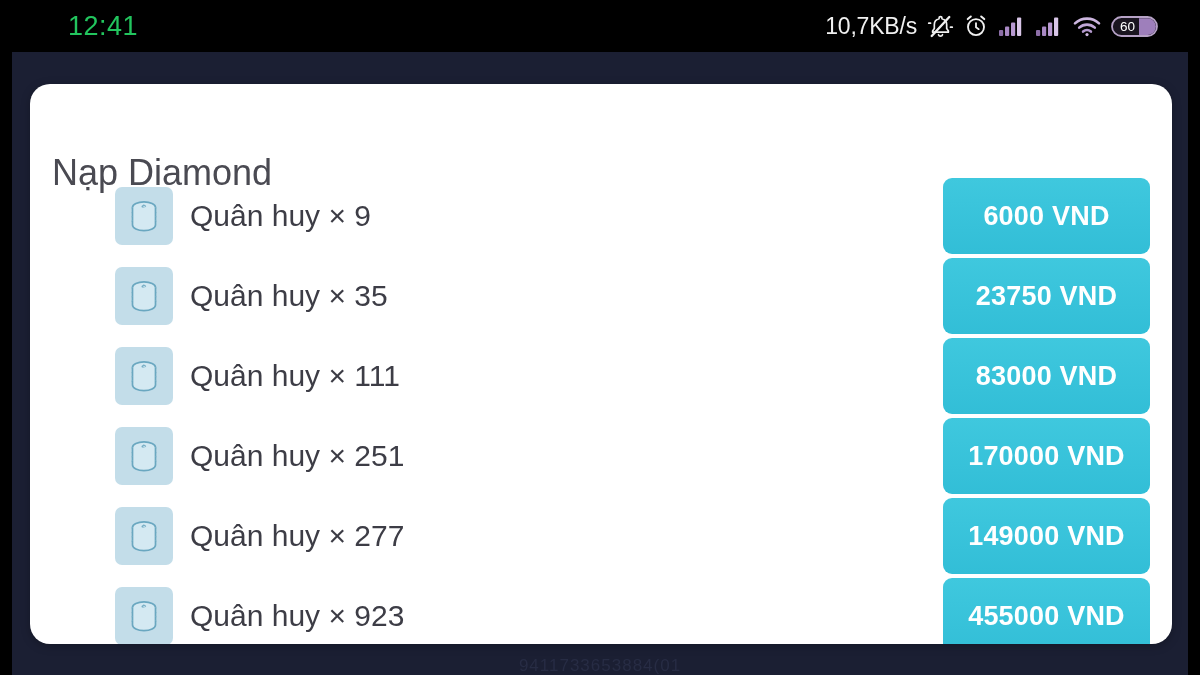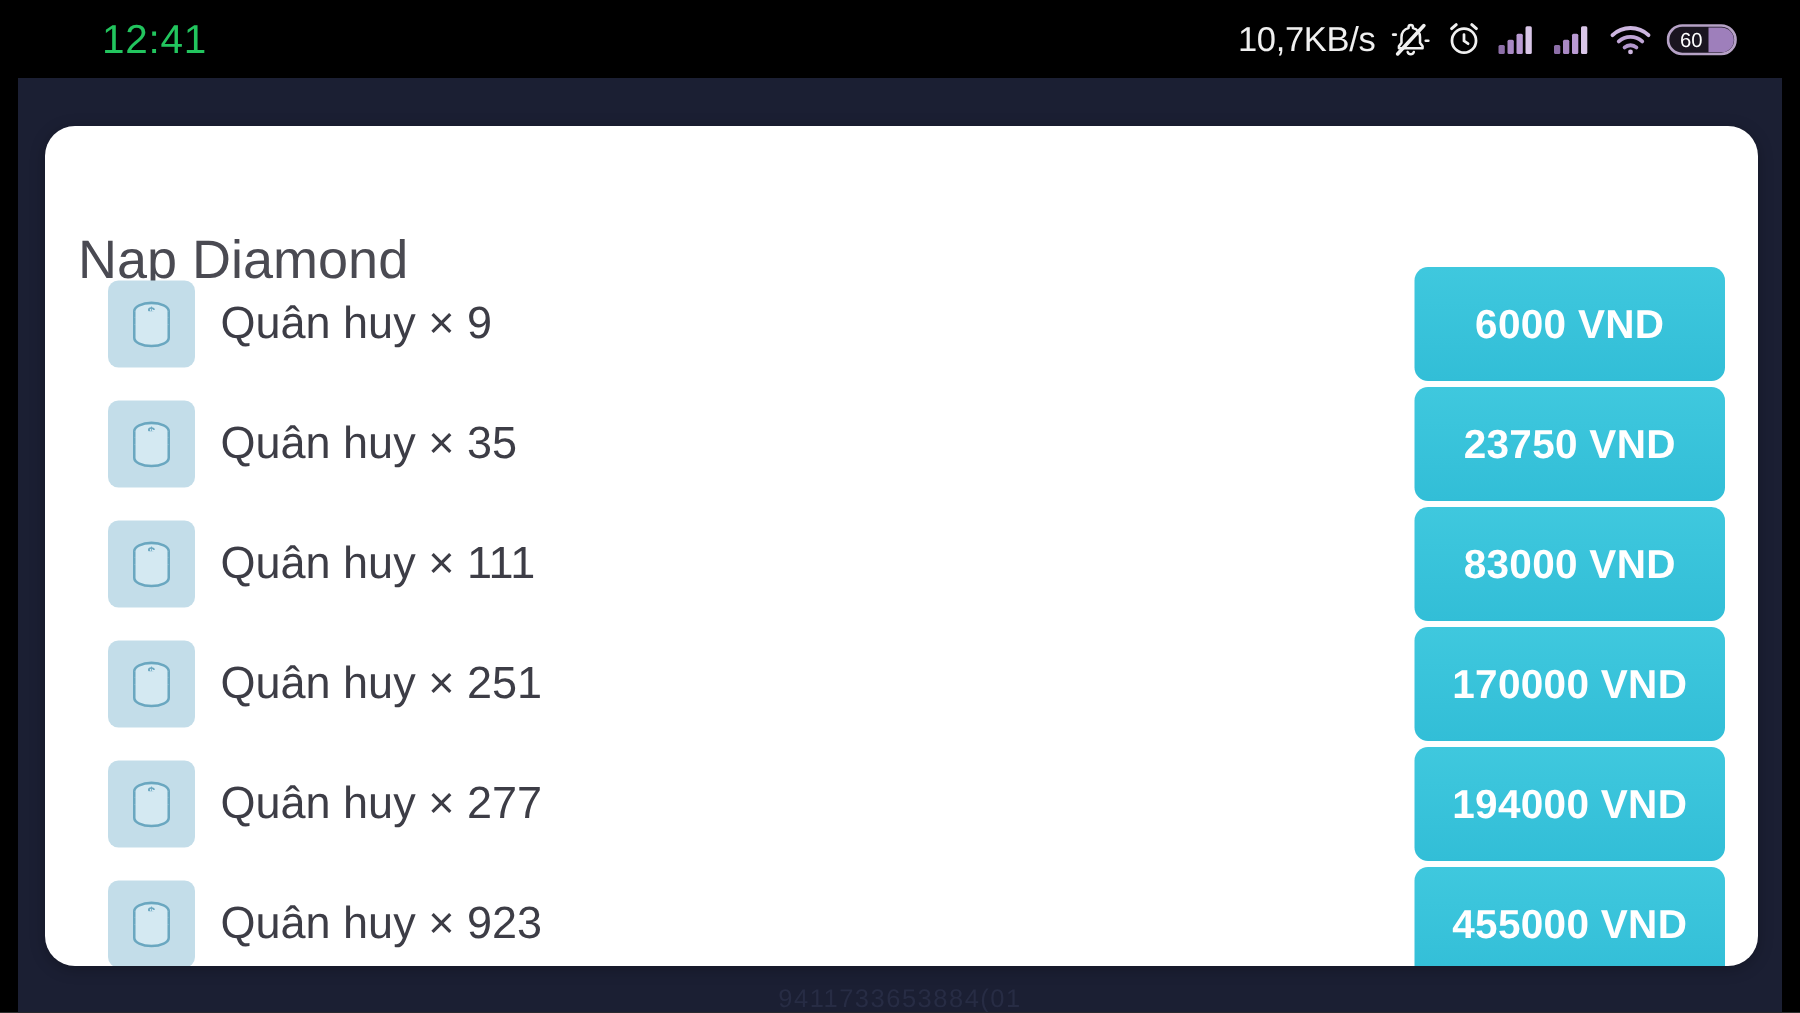--- a/index.html
+++ b/index.html
@@ -96,20 +96,21 @@
     color: #4a4a52;
     font-weight: 400;
     margin-top: 36px;
   }
 
   #rows {
     position: absolute;
     left: 0;
     top: 92px;
     width: 100%;
+    padding-left: 43px;
   }
 
   .row {
     position: relative;
     height: 80px;
     display: flex;
     align-items: center;
   }
 
   .coin-icon-wrap {
@@ -299,21 +300,21 @@
       <svg width="40" height="40" viewBox="0 0 40 40">
         <ellipse cx="20" cy="11.5" rx="11.5" ry="5.6" fill="#d4e9f2" stroke="#6aa7c0" stroke-width="1.7"></ellipse>
         <text x="20" y="15.2" font-family="'Liberation Sans', sans-serif" font-size="9.5" font-weight="bold" fill="#6aa7c0" text-anchor="middle">$</text>
         <path d="M8.5 11.5v4.4c0 3.1 5.1 5.6 11.5 5.6s11.5-2.5 11.5-5.6v-4.4" fill="#d4e9f2" stroke="#6aa7c0" stroke-width="1.7" stroke-linejoin="round"></path>
         <path d="M8.5 15.9v4.4c0 3.1 5.1 5.6 11.5 5.6s11.5-2.5 11.5-5.6v-4.4" fill="#d4e9f2" stroke="#6aa7c0" stroke-width="1.7" stroke-linejoin="round"></path>
         <path d="M8.5 20.3v4.4c0 3.1 5.1 5.6 11.5 5.6s11.5-2.5 11.5-5.6v-4.4" fill="#d4e9f2" stroke="#6aa7c0" stroke-width="1.7" stroke-linejoin="round"></path>
         <path d="M8.5 24.7v4.4c0 3.1 5.1 5.6 11.5 5.6s11.5-2.5 11.5-5.6v-4.4" fill="#d4e9f2" stroke="#6aa7c0" stroke-width="1.7" stroke-linejoin="round"></path>
       </svg>
     </span>
     <span class="row-label">Quân huy × 277</span>
-    <button class="price-btn">194000 VND</button>
+    <button class="price-btn">149000 VND</button>
   </div>
 
   <div class="row">
     <span class="coin-icon-wrap">
       <svg width="40" height="40" viewBox="0 0 40 40">
         <ellipse cx="20" cy="11.5" rx="11.5" ry="5.6" fill="#d4e9f2" stroke="#6aa7c0" stroke-width="1.7"></ellipse>
         <text x="20" y="15.2" font-family="'Liberation Sans', sans-serif" font-size="9.5" font-weight="bold" fill="#6aa7c0" text-anchor="middle">$</text>
         <path d="M8.5 11.5v4.4c0 3.1 5.1 5.6 11.5 5.6s11.5-2.5 11.5-5.6v-4.4" fill="#d4e9f2" stroke="#6aa7c0" stroke-width="1.7" stroke-linejoin="round"></path>
         <path d="M8.5 15.9v4.4c0 3.1 5.1 5.6 11.5 5.6s11.5-2.5 11.5-5.6v-4.4" fill="#d4e9f2" stroke="#6aa7c0" stroke-width="1.7" stroke-linejoin="round"></path>
         <path d="M8.5 20.3v4.4c0 3.1 5.1 5.6 11.5 5.6s11.5-2.5 11.5-5.6v-4.4" fill="#d4e9f2" stroke="#6aa7c0" stroke-width="1.7" stroke-linejoin="round"></path>

